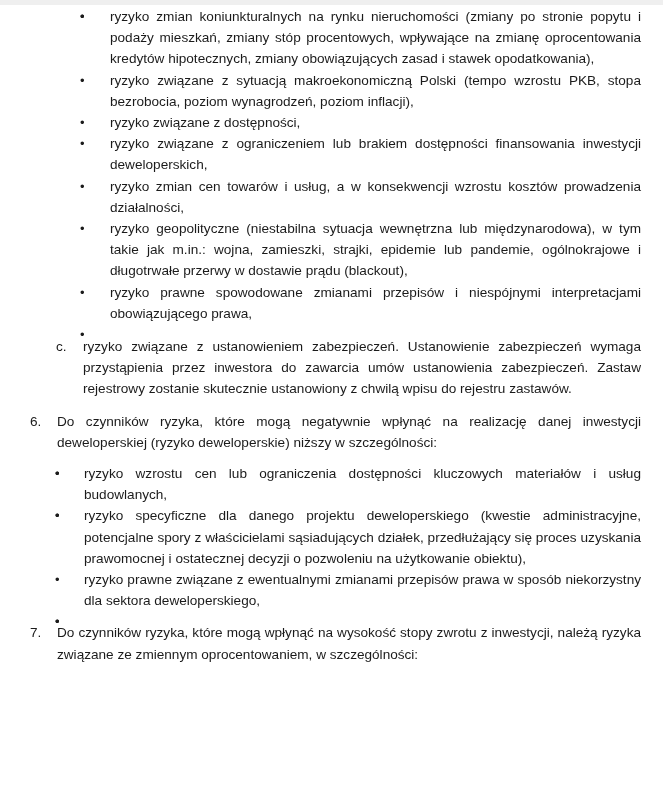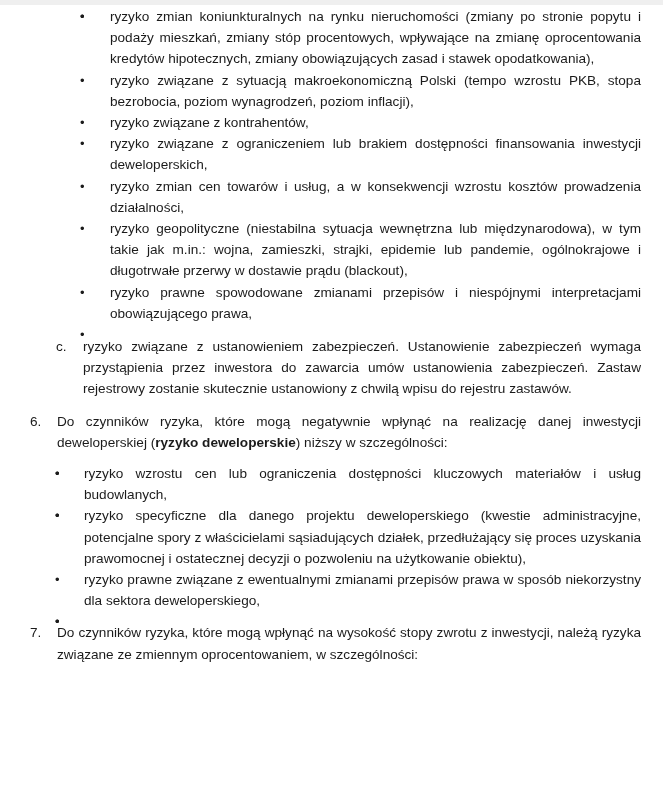--- a/index.html
+++ b/index.html
@@ -18,34 +18,34 @@
   .lvl1-bullets .bullet { left: 80px; }
   .sub-c { padding-left: 83px; padding-right: 22px; margin-top: 12px; }
   .sub-c .marker { left: 56px; }
   .num { padding-left: 57px; padding-right: 22px; }
   .num .marker { left: 30px; }
   .s6 { margin-top: 11px; }
   .s6-list { margin-top: 10px; }
   .s6-list .li { padding-left: 84px; padding-right: 22px; }
   .s6-list .bullet { left: 55px; }
   .s7 { margin-top: 11px; }
-  b { font-weight: bold; }
+  b { font-weight: normal; }
 </style>
 </head>
 <body>
 
 <div class="topbar"></div>
 
 <div class="doc">
 
   <div class="lvl1-bullets">
     <div class="li"><span class="bullet">•</span></div>
     <div class="li"><span class="bullet">•</span><span>ryzyko zmian koniunkturalnych na rynku nieruchomości (zmiany po stronie popytu i podaży mieszkań, zmiany stóp procentowych, wpływające na zmianę oprocentowania kredytów hipotecznych, zmiany obowiązujących zasad i stawek opodatkowania),</span></div>
     <div class="li"><span class="bullet">•</span><span>ryzyko związane z sytuacją makroekonomiczną Polski (tempo wzrostu PKB, stopa bezrobocia, poziom wynagrodzeń, poziom inflacji),</span></div>
-    <div class="li"><span class="bullet">•</span><span>ryzyko związane z kontrahentów,</span></div>
+    <div class="li"><span class="bullet">•</span><span>ryzyko związane z dostępności,</span></div>
     <div class="li"><span class="bullet">•</span><span>ryzyko związane z ograniczeniem lub brakiem dostępności finansowania inwestycji deweloperskich,</span></div>
     <div class="li"><span class="bullet">•</span><span>ryzyko zmian cen towarów i usług, a w konsekwencji wzrostu kosztów prowadzenia działalności,</span></div>
     <div class="li"><span class="bullet">•</span><span>ryzyko geopolityczne (niestabilna sytuacja wewnętrzna lub międzynarodowa), w tym takie jak m.in.: wojna, zamieszki, strajki, epidemie lub pandemie, ogólnokrajowe i długotrwałe przerwy w dostawie prądu (blackout),</span></div>
     <div class="li"><span class="bullet">•</span><span>ryzyko prawne spowodowane zmianami przepisów i niespójnymi interpretacjami obowiązującego prawa,</span></div>
     <div class="li"><span class="bullet">•</span></div>
   </div>
 
   <div class="li sub-c">
     <span class="marker">c.</span>
     <span>ryzyko związane z ustanowieniem zabezpieczeń. Ustanowienie zabezpieczeń wymaga przystąpienia przez inwestora do zawarcia umów ustanowienia zabezpieczeń. Zastaw rejestrowy zostanie skutecznie ustanowiony z chwilą wpisu do rejestru zastawów.</span>

